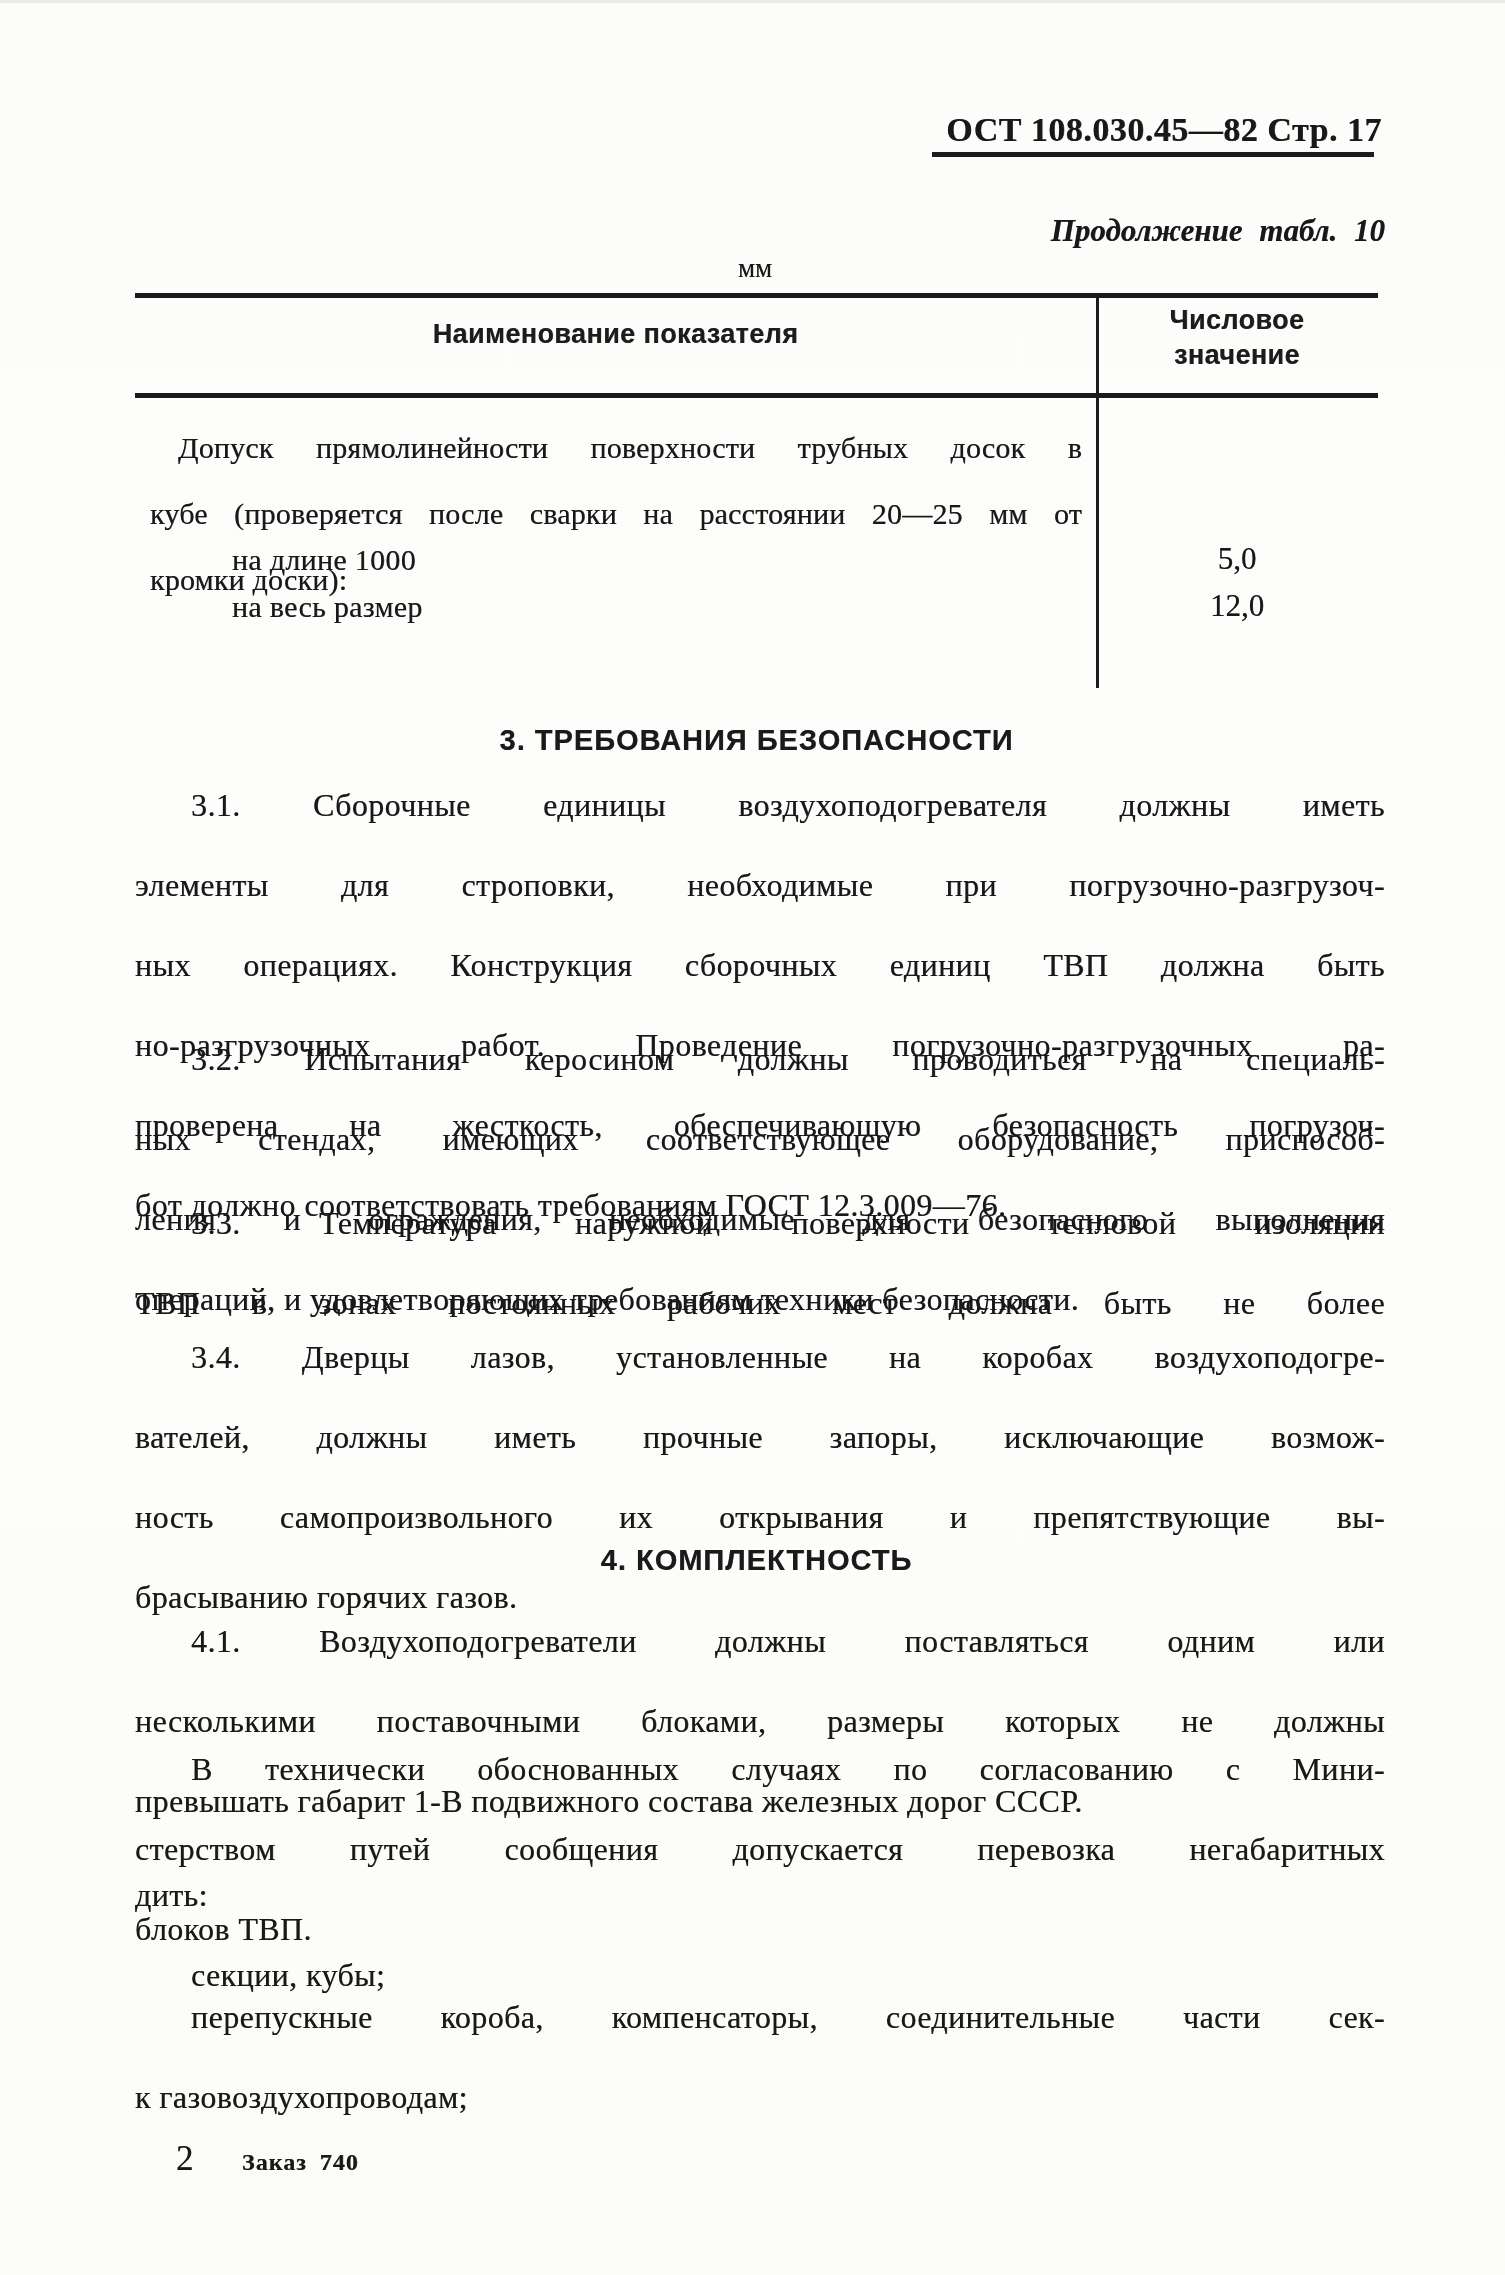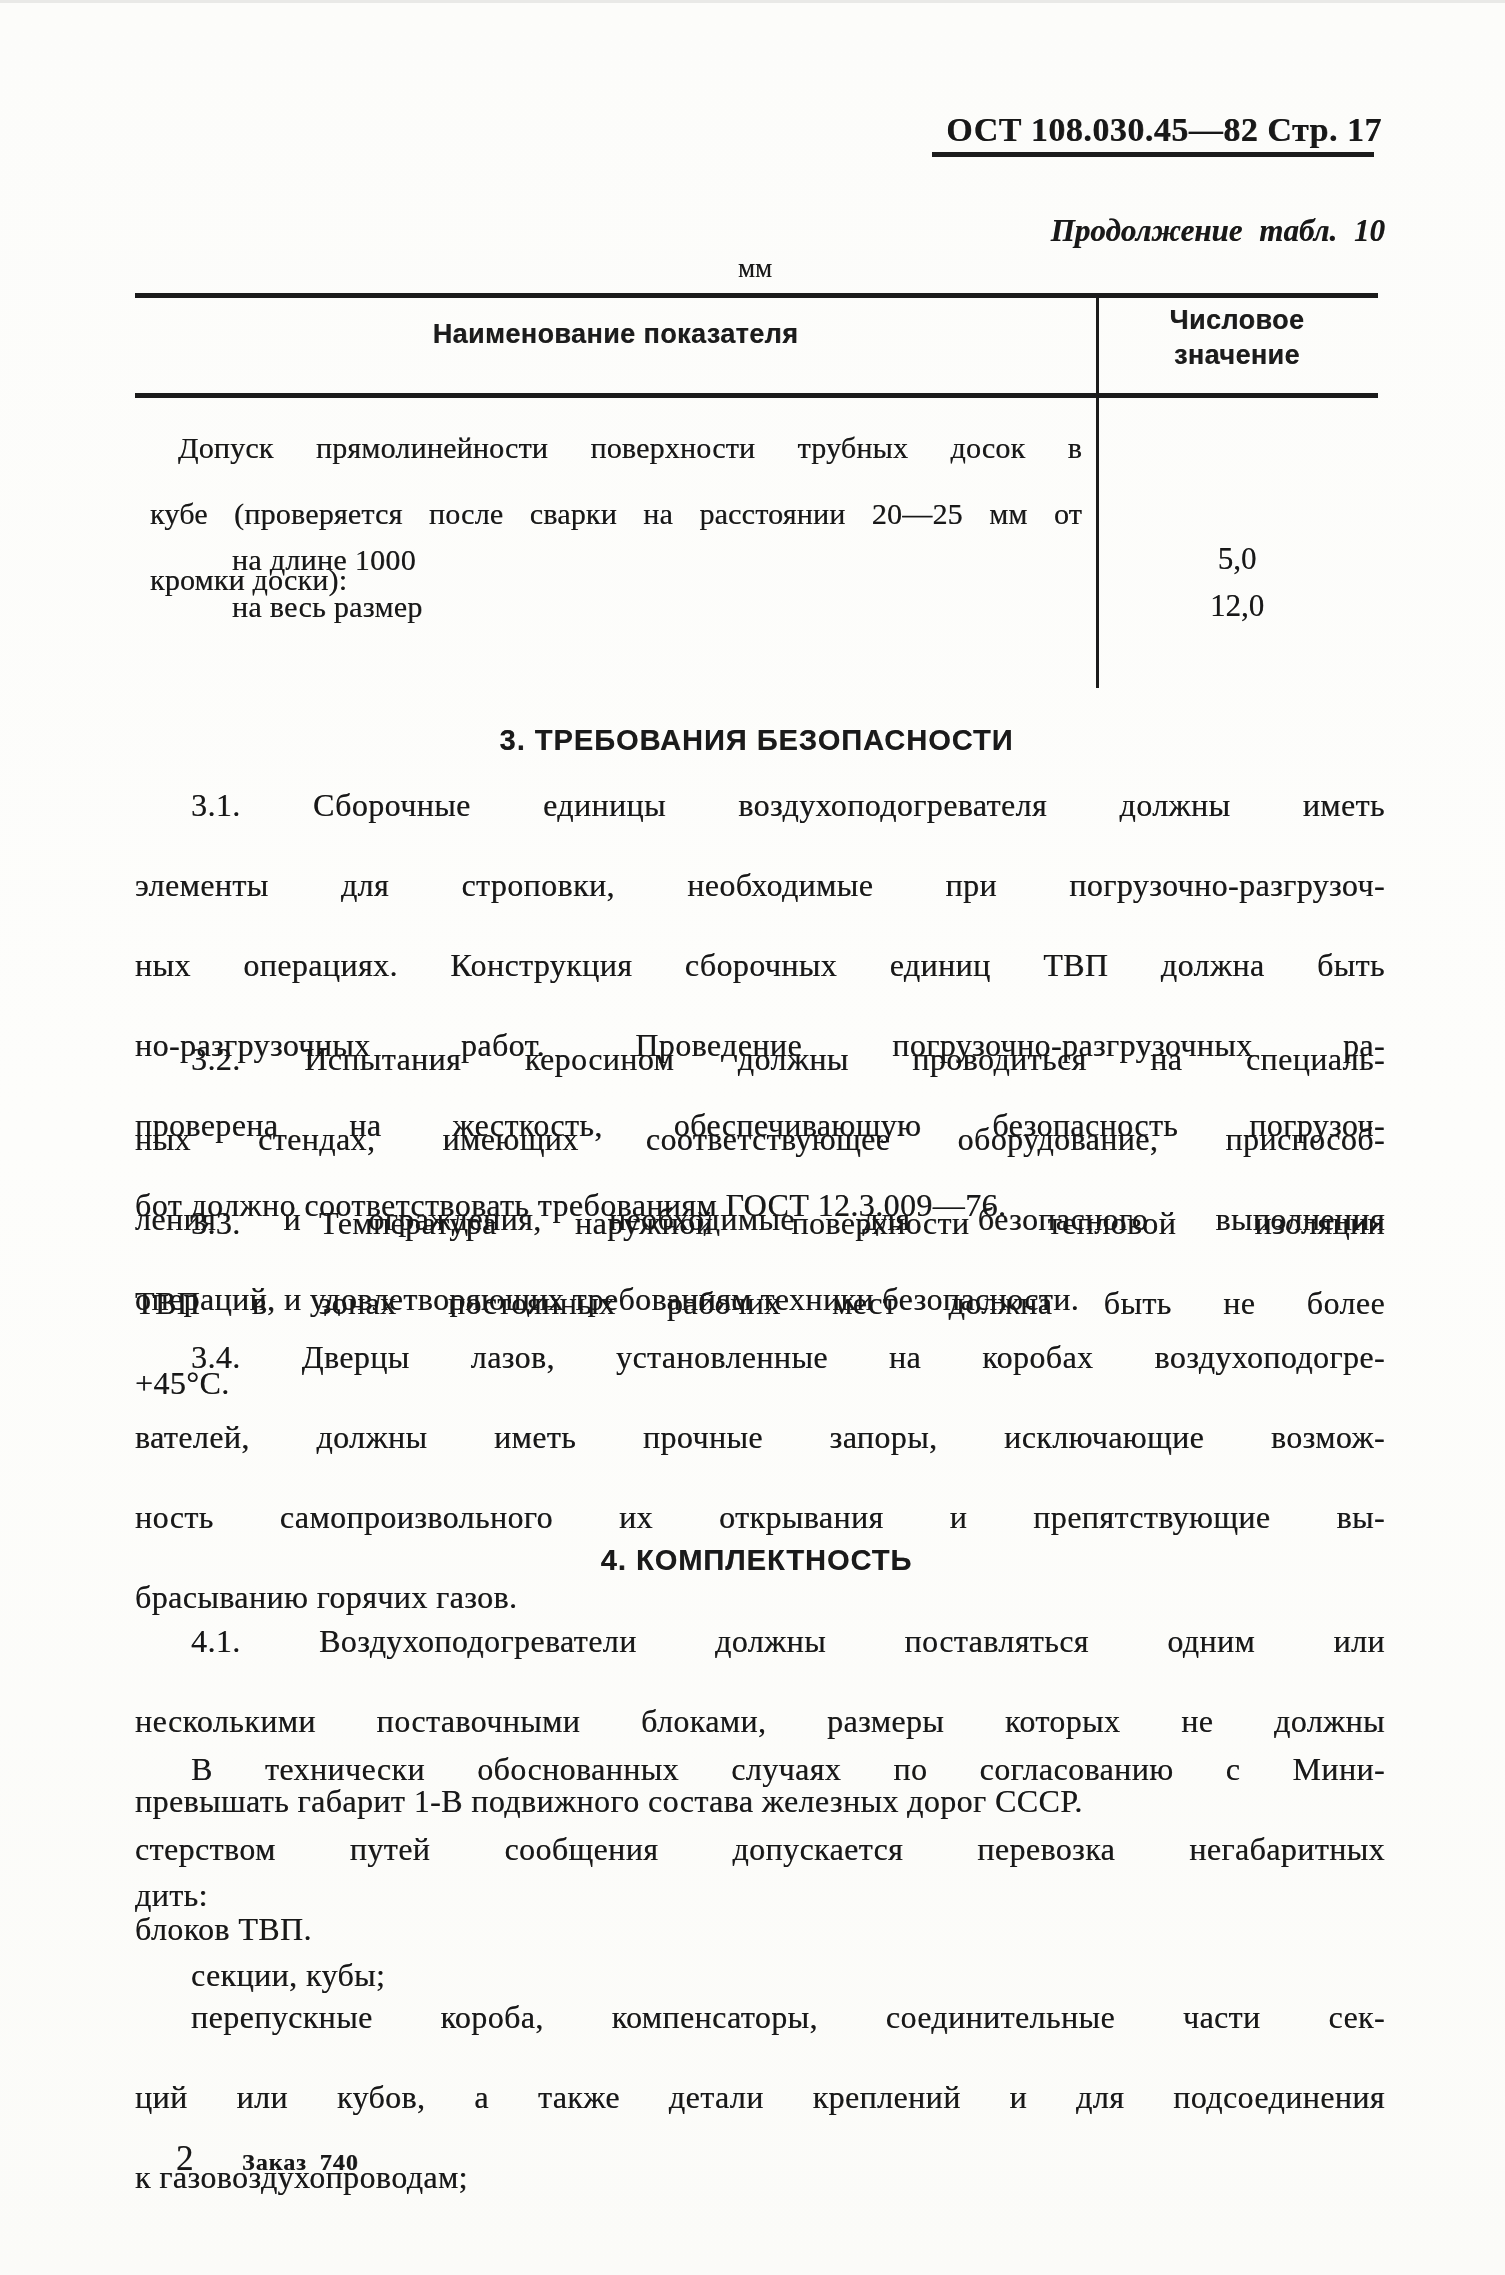--- a/index.html
+++ b/index.html
@@ -97,21 +97,20 @@
     </div>
   <div class="para" style="top:1036px">
       <div class="tline ind j">3.2. Испытания керосином должны проводиться на специаль-</div>
       <div class="tline j">ных стендах, имеющих соответствующее оборудование, приспособ-</div>
       <div class="tline j">ления и ограждения, необходимые для безопасного выполнения</div>
       <div class="tline">операций, и удовлетворяющих требованиям техники безопасности.</div>
     </div>
   <div class="para" style="top:1200px">
       <div class="tline ind j">3.3. Температура наружной поверхности тепловой изоляции</div>
       <div class="tline j">ТВП в зонах постоянных рабочих мест должна быть не более</div>
-      <div class="tline">+45°С.</div>
     </div>
   <div class="para" style="top:1334px">
       <div class="tline ind j">3.4. Дверцы лазов, установленные на коробах воздухоподогре-</div>
       <div class="tline j">вателей, должны иметь прочные запоры, исключающие возмож-</div>
       <div class="tline j">ность самопроизвольного их открывания и препятствующие вы-</div>
       <div class="tline">брасыванию горячих газов.</div>
     </div>
 
   <div class="shead" style="top:1541px">4. КОМПЛЕКТНОСТЬ</div>
 
@@ -126,20 +125,19 @@
       <div class="tline">блоков ТВП.</div>
     </div>
   <div class="para" style="top:1872px">
       <div class="tline">дить:</div>
     </div>
   <div class="para" style="top:1952px">
       <div class="tline ind">секции, кубы;</div>
     </div>
   <div class="para" style="top:1994px">
       <div class="tline ind j">перепускные короба, компенсаторы, соединительные части сек-</div>
-      <div class="tline j">ций или кубов, а также детали креплений и для подсоединения</div>
       <div class="tline">к газовоздухопроводам;</div>
     </div>
 
   <div class="footer-num">2</div>
   <div class="footer-order">Заказ 740</div>
 
 </div>
 
 </body></html>

